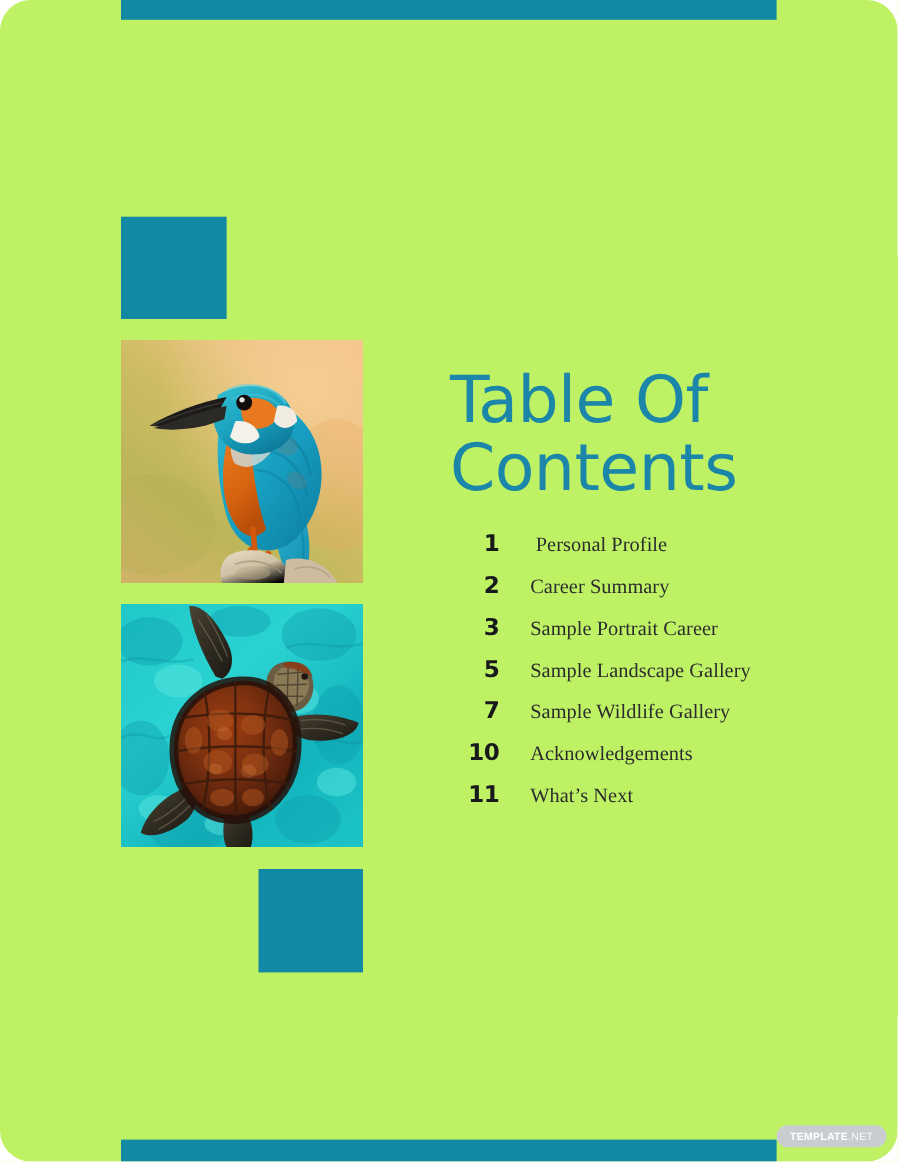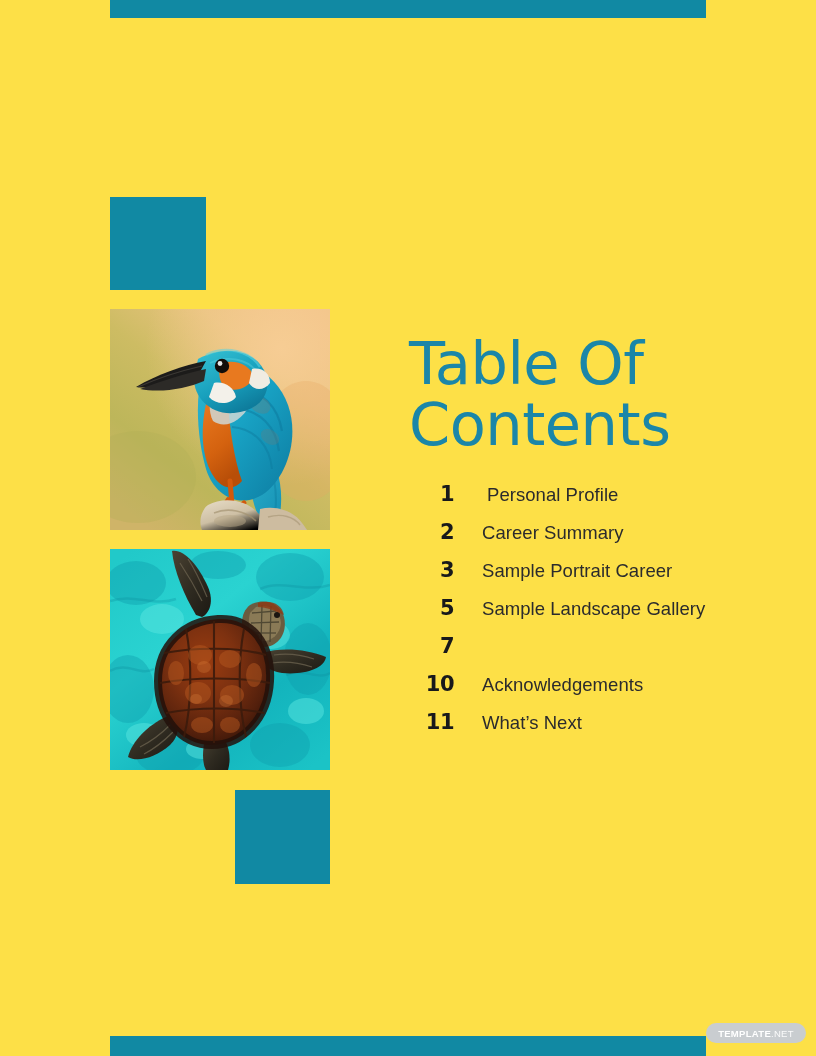--- a/index.html
+++ b/index.html
@@ -13,21 +13,22 @@
     height: 1056px;
     position: relative;
     overflow: hidden;
     font-family: "Liberation Sans", sans-serif;
     -webkit-font-smoothing: antialiased;
   }
 
   .page {
     position: absolute;
     inset: 0;
-    background: #fde047;
+    background: #bef264;
+    border-radius: 28px;
   }
 
   
   .bar {
     position: absolute;
     left: 110px;
     width: 596px;
     height: 18px;
     background: #1189a3;
   }
@@ -93,21 +94,21 @@
     flex: 0 0 36px;
     text-align: right;
     font-family: "DejaVu Sans", sans-serif;
     font-weight: 700;
     font-size: 21px;
     color: #18191b;
     letter-spacing: -0.5px;
   }
   .toc-label {
     margin-left: 28px;
-    font-family: Liberation Sans, sans-serif;
+    font-family: Liberation Serif, serif;
     font-weight: 400;
     font-size: 18.5px;
     color: #2b2b2d;
     letter-spacing: 0.05px;
     white-space: nowrap;
   }
   .toc-item--indented .toc-label { margin-left: 33px; }
 
   
   .watermark {
@@ -359,20 +360,21 @@
       <li class="toc-item">
         <span class="toc-num">3</span>
         <span class="toc-label">Sample Portrait Career</span>
       </li>
       <li class="toc-item">
         <span class="toc-num">5</span>
         <span class="toc-label">Sample Landscape Gallery</span>
       </li>
       <li class="toc-item">
         <span class="toc-num">7</span>
+        <span class="toc-label">Sample Wildlife Gallery</span>
       </li>
       <li class="toc-item">
         <span class="toc-num">10</span>
         <span class="toc-label">Acknowledgements</span>
       </li>
       <li class="toc-item">
         <span class="toc-num">11</span>
         <span class="toc-label">What’s Next</span>
       </li>
     </ol>

